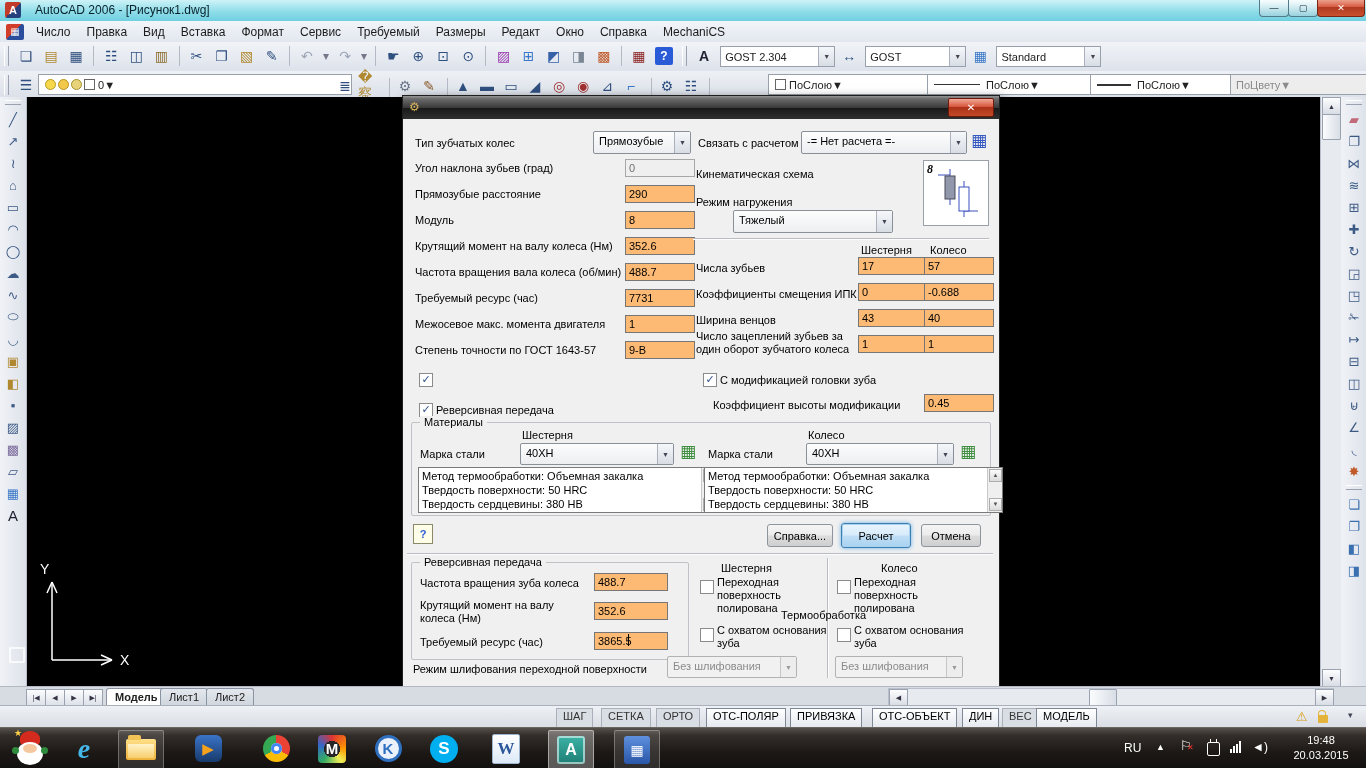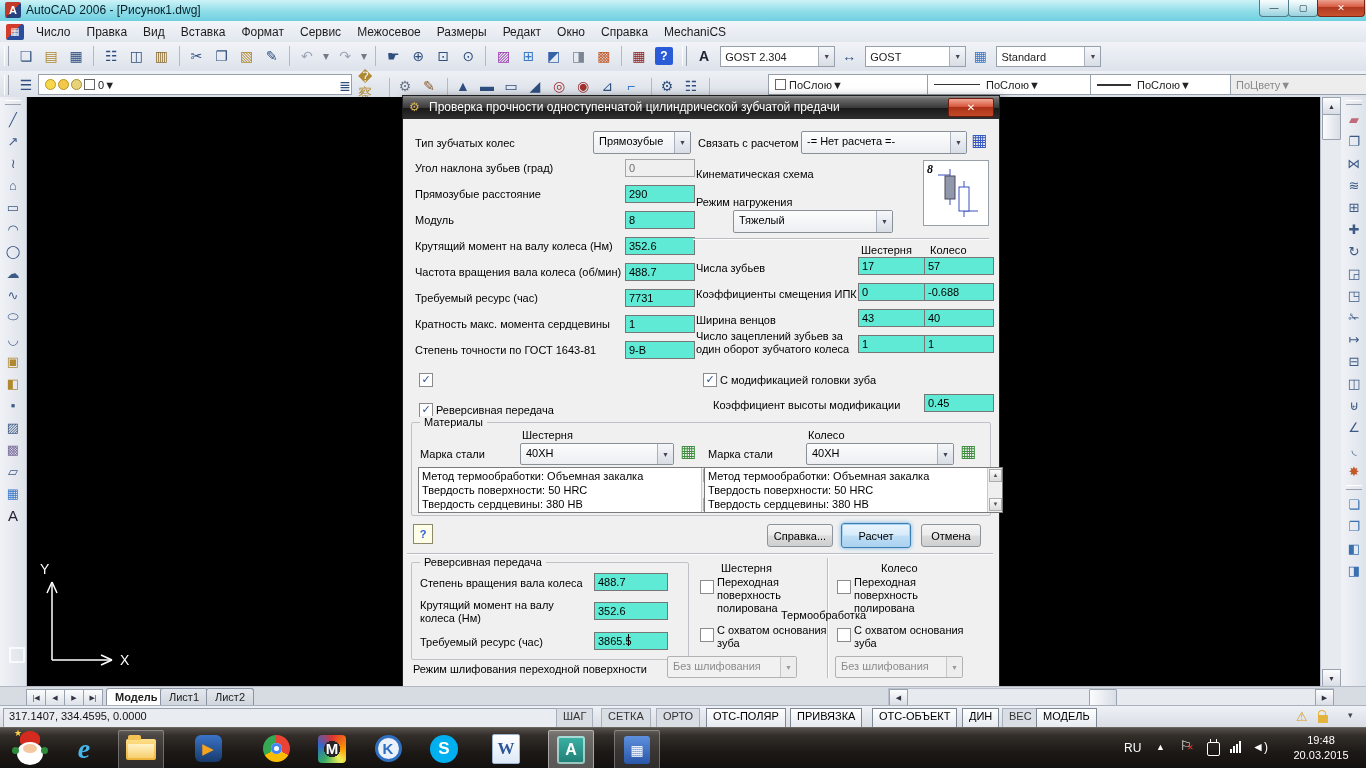--- a/index.html
+++ b/index.html
@@ -6,21 +6,21 @@
   body{width:1366px;height:768px;position:relative;overflow:hidden;
        font-family:"Liberation Sans","DejaVu Sans",sans-serif;background:#000;font-size:11px}
   .a{position:absolute}
   
   .titlebar{left:0;top:0;width:1366px;height:21px;
     background:linear-gradient(180deg,#cdf2f7 0%,#8fdde9 55%,#6fd0e0 100%);
     border-bottom:1px solid #58b7c8;color:#07222b;font-size:12px}
   .titlebar .appico{position:absolute;left:5px;top:2px;width:16px;height:16px;
     background:linear-gradient(135deg,#c23b2a 0 50%,#27417c 50%);border-radius:2px;
     color:#fff;font-weight:bold;font-size:11px;text-align:center;line-height:16px}
-  .titlebar .tt{position:absolute;left:26px;top:3px;white-space:nowrap}
+  .titlebar .tt{position:absolute;left:35px;top:3px;white-space:nowrap}
   .wbtn{position:absolute;top:0;height:16px;border:1px solid #527a88;border-top:none;
     border-radius:0 0 4px 4px;display:flex;align-items:center;justify-content:center;
     background:linear-gradient(rgba(255,255,255,.85),rgba(170,205,215,.55));
     color:#123;font-size:9px}
   .wbtn.close{background:linear-gradient(#eba18e,#d8573e 45%,#b03a22 46%,#c9512f);color:#fff;border-color:#7c2413}
   .menubar{left:0;top:21px;width:1366px;height:21px;background:linear-gradient(#f2f5f9,#e2e7ef);
     border-bottom:1px solid #c3c9d4;display:flex;align-items:center;font-size:12px;color:#1c1c1c}
   .menubar .mico{width:18px;height:16px;margin:0 4px 0 6px;border-radius:2px;
     background:linear-gradient(135deg,#d23c2a 0 45%,#2a4e9c 45%);color:#fff;font-size:10px;
     text-align:center;line-height:16px;font-weight:bold}
@@ -64,21 +64,21 @@
     box-shadow:3px 4px 10px rgba(0,0,0,.65);color:#000}
   .dlg-tb{position:absolute;left:0;top:0;right:0;height:23px;
     background:linear-gradient(180deg,#969696 0,#6b6b6b 12%,#3b3b3b 50%,#181818 51%,#303030 100%);
     color:#fff;font-size:12px}
   .dlg-tb .dico{position:absolute;left:6px;top:4px;font-size:12px;color:#d9b45a}
   .dlg-tb .dtt{position:absolute;left:26px;top:4px;white-space:nowrap}
   .dlg-close{position:absolute;right:5px;top:2px;width:44px;height:17px;border:1px solid #6d1a0c;border-radius:2px;
     background:linear-gradient(#f0a795,#d8573e 45%,#a93016 46%,#c44b28);color:#fff;font-size:10px;
     display:flex;align-items:center;justify-content:center}
   .lbl{font-size:11px;color:#000;line-height:13px}
-  .inp{position:absolute;border:1px solid #767676;background:#5eead4;font:11px "Liberation Sans",sans-serif;
+  .inp{position:absolute;border:1px solid #767676;background:#fdba74;font:11px "Liberation Sans",sans-serif;
     padding:0 3px;height:16px;color:#000}
   .inp.dis{background:#efefef;color:#707070;border-color:#a6a6a6}
   .combo{position:absolute;border:1px solid #8a9097;border-radius:2px;background:linear-gradient(#fdfdfd,#eceef1);
     font-size:11px;color:#000}
   .combo .cx{position:absolute;left:5px;top:3px;right:2px;white-space:nowrap;overflow:hidden}
   .combo.dis{background:#f1f1f1;color:#8b8b8b;border-color:#b2b2b2}
   .combo.dis .carr{background:#ededed;color:#999;border-left-color:#c6c6c6}
   .cb{position:absolute;width:12px;height:12px;border:1px solid #8b8b8b;background:#fff;
     font-size:11px;line-height:11px;text-align:center;color:#2b4f86;font-weight:bold}
   .grp{position:absolute;border:1px solid #bfc3c8;border-radius:2px}
@@ -172,21 +172,21 @@
 </div>
 
 <div class="a menubar">
   <span class="mico">▦</span>
   <span class="mitem">Число</span>
   <span class="mitem">Правка</span>
   <span class="mitem">Вид</span>
   <span class="mitem">Вставка</span>
   <span class="mitem">Формат</span>
   <span class="mitem">Сервис</span>
-  <span class="mitem">Межосевое</span>
+  <span class="mitem">Требуемый</span>
   <span class="mitem">Размеры</span>
   <span class="mitem">Редакт</span>
   <span class="mitem">Окно</span>
   <span class="mitem">Справка</span>
   <span class="mitem">MechaniCS</span>
 </div>
 
 <div class="a tb1">
   <span class="grip"></span>
   <span class="ti">❏</span>
@@ -353,21 +353,20 @@
   <line x1="46" y1="108" x2="106" y2="108" stroke="#fff" stroke-width="1.5"></line>
   <line x1="95" y1="103" x2="106" y2="108" stroke="#fff" stroke-width="1.5"></line>
   <line x1="95" y1="113" x2="106" y2="108" stroke="#fff" stroke-width="1.5"></line>
   <text x="114" y="113" fill="#fff" font-size="14" font-family="Liberation Sans">X</text>
   <rect x="4" y="96" width="14" height="14" fill="none" stroke="#fff" stroke-width="1.5"></rect>
 </svg>
 
 <div class="a dlg">
   <div class="dlg-tb">
     <span class="dico">⚙</span>
-    <span class="dtt">Проверка прочности одноступенчатой цилиндрической зубчатой предачи</span>
     <span class="dlg-close">✕</span>
   </div>
 
   <div class="lbl a" style="left:12px;top:41px">Тип зубчатых колес</div>
   <div class="combo" style="left:190px;top:35px;width:96px;height:21px">
     <span class="cx">Прямозубые</span>
     <span class="carr">▼</span>
   </div>
   <div class="lbl a" style="left:295px;top:41px">Связать с расчетом</div>
   <div class="combo" style="left:398px;top:35px;width:164px;height:21px">
@@ -381,23 +380,23 @@
   <div class="lbl a" style="left:12px;top:92px">Прямозубые расстояние</div>
   <input class="inp" style="left: 222px; top: 89px; width: 62px;" value="290">
   <div class="lbl a" style="left:12px;top:118px">Модуль</div>
   <input class="inp" style="left: 222px; top: 115px; width: 62px;" value="8">
   <div class="lbl a" style="left:12px;top:144px">Крутящий момент на валу колеса (Нм)</div>
   <input class="inp" style="left: 222px; top: 141px; width: 62px;" value="352.6">
   <div class="lbl a" style="left:12px;top:170px">Частота вращения вала колеса (об/мин)</div>
   <input class="inp" style="left: 222px; top: 167px; width: 62px;" value="488.7">
   <div class="lbl a" style="left:12px;top:196px">Требуемый ресурс (час)</div>
   <input class="inp" style="left: 222px; top: 193px; width: 62px;" value="7731">
-  <div class="lbl a" style="left:12px;top:222px">Кратность макс. момента сердцевины</div>
+  <div class="lbl a" style="left:12px;top:222px">Межосевое макс. момента двигателя</div>
   <input class="inp" style="left: 222px; top: 219px; width: 62px;" value="1">
-  <div class="lbl a" style="left:12px;top:248px">Степень точности по ГОСТ 1643-81</div>
+  <div class="lbl a" style="left:12px;top:248px">Степень точности по ГОСТ 1643-57</div>
   <input class="inp" style="left: 222px; top: 245px; width: 62px;" value="9-В">
 
   <span class="cb" style="left:16px;top:277px">✓</span>
   <span class="cb" style="left:16px;top:307px">✓</span>
   <div class="lbl a" style="left:33px;top:308px;width:220px">Реверсивная передача</div>
 
   <div class="lbl a" style="left:293px;top:72px">Кинематическая схема</div>
   <div class="schemebox" style="left:520px;top:64px;width:64px;height:64px">
     <span class="schemenum">8</span>
     <svg width="62" height="62">
@@ -475,21 +474,21 @@
 
   <span class="a" style="left:10px;top:428px;width:18px;height:18px;border:1px solid #8a8a6a;background:#fdfde8;color:#2a5bd7;font-weight:bold;text-align:center;line-height:18px">?</span>
   <span class="dbtn" style="left:364px;top:428px;width:64px;height:21px">Справка...</span>
   <span class="dbtn def" style="left:438px;top:427px;width:68px;height:23px">Расчет</span>
   <span class="dbtn" style="left:518px;top:428px;width:58px;height:21px">Отмена</span>
 
   <div class="hline" style="left:4px;top:457px;width:586px"></div>
 
   <div class="grp" style="left:8px;top:466px;width:276px;height:96px">
     <span class="gt">Реверсивная передача</span>
-    <div class="lbl a" style="left:8px;top:14px;width:172px">Степень вращения вала колеса</div>
+    <div class="lbl a" style="left:8px;top:14px;width:172px">Частота вращения зуба колеса</div>
     <input class="inp" style="left: 182px; top: 10px; width: 66px;" value="488.7">
     <div class="lbl a" style="left:8px;top:36px;width:150px">Крутящий момент на валу колеса (Нм)</div>
     <input class="inp" style="left: 182px; top: 39px; width: 66px;" value="352.6">
     <div class="lbl a" style="left:8px;top:73px;width:160px">Требуемый ресурс (час)</div>
     <input class="inp" style="left: 182px; top: 69px; width: 66px;" value="3865.5">
     <span class="caret" style="left:216px;top:71px"></span>
   </div>
 
   <div class="vline" style="left:424px;top:462px;height:120px"></div>
   <div class="lbl a" style="left:318px;top:466px">Шестерня</div>
@@ -527,21 +526,20 @@
   <span class="tab" style="left:160px">Лист1</span>
   <span class="tab" style="left:206px">Лист2</span>
   <span class="hscroll" style="left:888px;width:444px">
     <span class="sbtnq" style="left:0;top:0;height:15px">◀</span>
     <span class="thumb" style="left:200px;top:0;width:26px;height:15px"></span>
     <span class="sbtnq" style="left:426px;top:0;height:15px">▶</span>
   </span>
 </div>
 
 <div class="a statusbar">
-  <span class="coords">317.1407, 334.4595, 0.0000</span>
   <span class="sbtn off" style="left:556px">ШАГ</span>
   <span class="sbtn off" style="left:601px">СЕТКА</span>
   <span class="sbtn off" style="left:656px">ОРТО</span>
   <span class="sbtn on" style="left:706px">ОТС-ПОЛЯР</span>
   <span class="sbtn on" style="left:790px">ПРИВЯЗКА</span>
   <span class="sbtn on" style="left:872px">ОТС-ОБЪЕКТ</span>
   <span class="sbtn on" style="left:962px">ДИН</span>
   <span class="sbtn off" style="left:1002px">ВЕС</span>
   <span class="sbtn on" style="left:1036px">МОДЕЛЬ</span>
   <span class="a" style="left:1296px;top:3px;color:#d89a10;font-size:13px">⚠</span>

